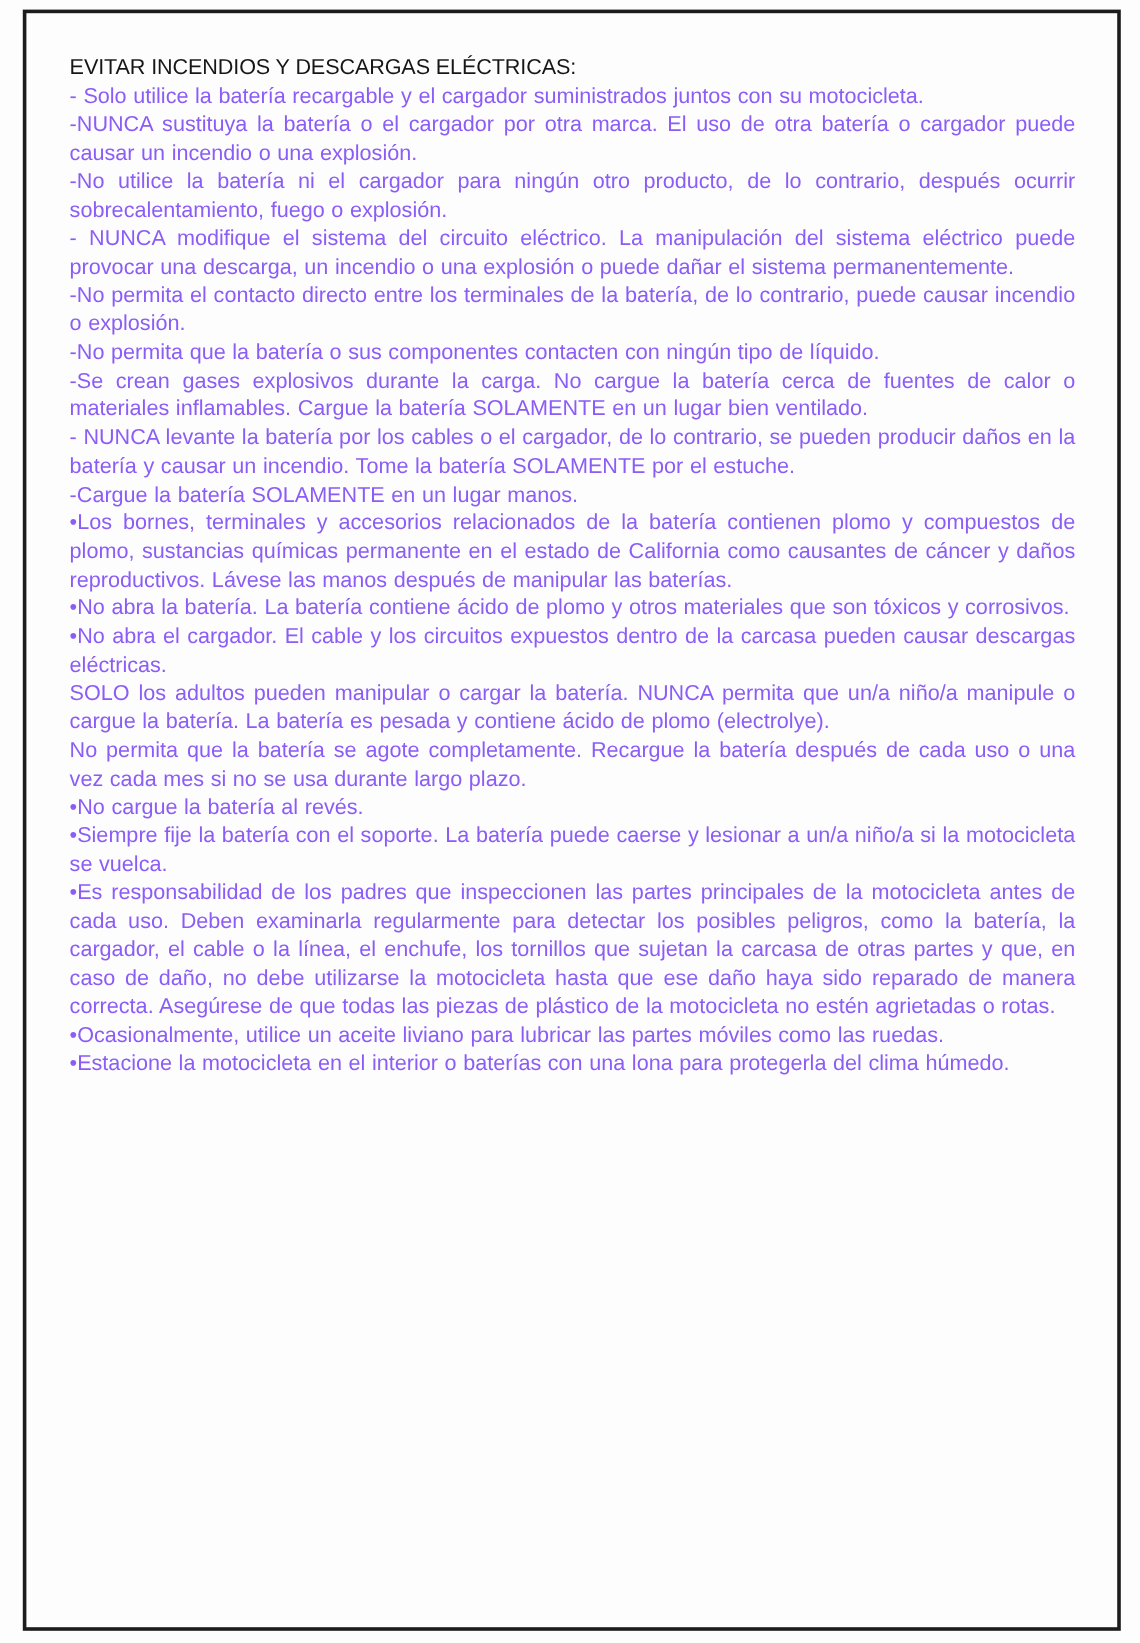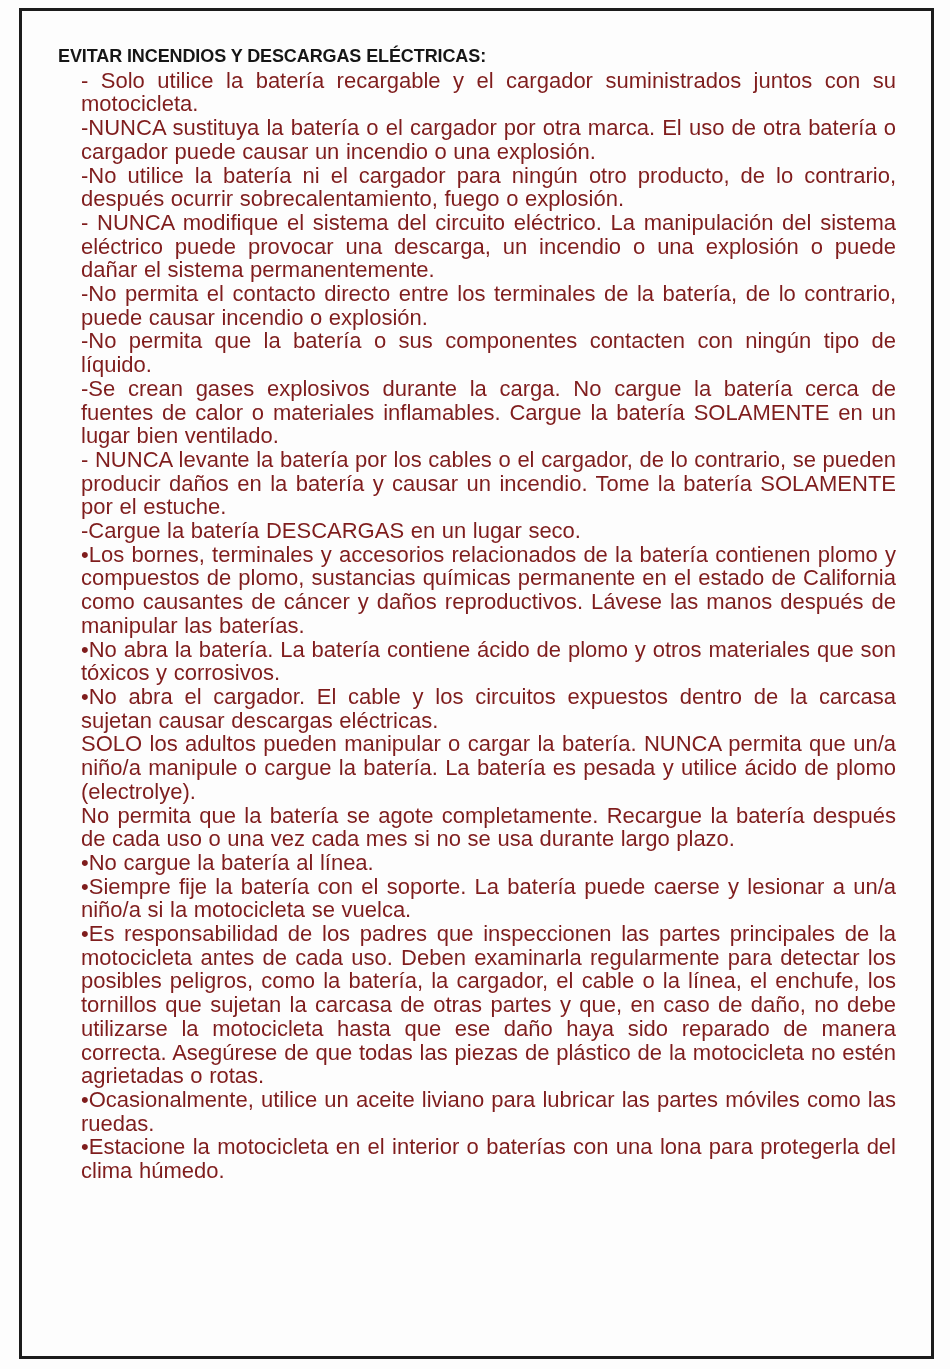--- a/index.html
+++ b/index.html
@@ -24,57 +24,56 @@
     height: 1351px;
     border: 3px solid #1c1c1c;
     background: #fdfdfd;
   }
   .content {
     padding: 34px 35px 0 36px;
     color: #1a1a1a;
   }
   .title {
     font-size: 18px;
-    font-weight: bold;
+    font-weight: normal;
     line-height: 23.7px;
     letter-spacing: -0.1px;
     color: #161616;
   }
   .body-text p {
-    font-size: 22px;
+    font-size: 18px;
     line-height: 23.7px;
     text-align: justify;
     word-spacing: 0.5px;
-    color: #7f1d1d;
-    margin-left: 23px;
+    color: #8b5cf6;
   }
 </style>
 </head>
 <body>
 
 <div class="page">
   <div class="frame">
     <div class="content">
       <h1 class="title">EVITAR INCENDIOS Y DESCARGAS ELÉCTRICAS:</h1>
       <div class="body-text">
           <p>- Solo utilice la batería recargable y el cargador suministrados juntos con su motocicleta.</p>
           <p>-NUNCA sustituya la batería o el cargador por otra marca. El uso de otra batería o cargador puede causar un incendio o una explosión.</p>
           <p>-No utilice la batería ni el cargador para ningún otro producto, de lo contrario, después ocurrir sobrecalentamiento, fuego o explosión.</p>
           <p>- NUNCA modifique el sistema del circuito eléctrico. La manipulación del sistema eléctrico puede provocar una descarga, un incendio o una explosión o puede dañar el sistema permanentemente.</p>
           <p>-No permita el contacto directo entre los terminales de la batería, de lo contrario, puede causar incendio o explosión.</p>
           <p>-No permita que la batería o sus componentes contacten con ningún tipo de líquido.</p>
           <p>-Se crean gases explosivos durante la carga. No cargue la batería cerca de fuentes de calor o materiales inflamables. Cargue la batería SOLAMENTE en un lugar bien ventilado.</p>
           <p>- NUNCA levante la batería por los cables o el cargador, de lo contrario, se pueden producir daños en la batería y causar un incendio. Tome la batería SOLAMENTE por el estuche.</p>
-          <p>-Cargue la batería DESCARGAS en un lugar seco.</p>
+          <p>-Cargue la batería SOLAMENTE en un lugar manos.</p>
           <p>•Los bornes, terminales y accesorios relacionados de la batería contienen plomo y compuestos de plomo, sustancias químicas permanente en el estado de California como causantes de cáncer y daños reproductivos. Lávese las manos después de manipular las baterías.</p>
           <p>•No abra la batería. La batería contiene ácido de plomo y otros materiales que son tóxicos y corrosivos.</p>
-          <p>•No abra el cargador. El cable y los circuitos expuestos dentro de la carcasa sujetan causar descargas eléctricas.</p>
-          <p>SOLO los adultos pueden manipular o cargar la batería. NUNCA permita que un/a niño/a manipule o cargue la batería. La batería es pesada y utilice ácido de plomo (electrolye).</p>
+          <p>•No abra el cargador. El cable y los circuitos expuestos dentro de la carcasa pueden causar descargas eléctricas.</p>
+          <p>SOLO los adultos pueden manipular o cargar la batería. NUNCA permita que un/a niño/a manipule o cargue la batería. La batería es pesada y contiene ácido de plomo (electrolye).</p>
           <p>No permita que la batería se agote completamente. Recargue la batería después de cada uso o una vez cada mes si no se usa durante largo plazo.</p>
-          <p>•No cargue la batería al línea.</p>
+          <p>•No cargue la batería al revés.</p>
           <p>•Siempre fije la batería con el soporte. La batería puede caerse y lesionar a un/a niño/a si la motocicleta se vuelca.</p>
           <p>•Es responsabilidad de los padres que inspeccionen las partes principales de la motocicleta antes de cada uso. Deben examinarla regularmente para detectar los posibles peligros, como la batería, la cargador, el cable o la línea, el enchufe, los tornillos que sujetan la carcasa de otras partes y que, en caso de daño, no debe utilizarse la motocicleta hasta que ese daño haya sido reparado de manera correcta. Asegúrese de que todas las piezas de plástico de la motocicleta no estén agrietadas o rotas.</p>
           <p>•Ocasionalmente, utilice un aceite liviano para lubricar las partes móviles como las ruedas.</p>
           <p>•Estacione la motocicleta en el interior o baterías con una lona para protegerla del clima húmedo.</p>
         </div>
     </div>
   </div>
 </div>
 
 </body></html>

